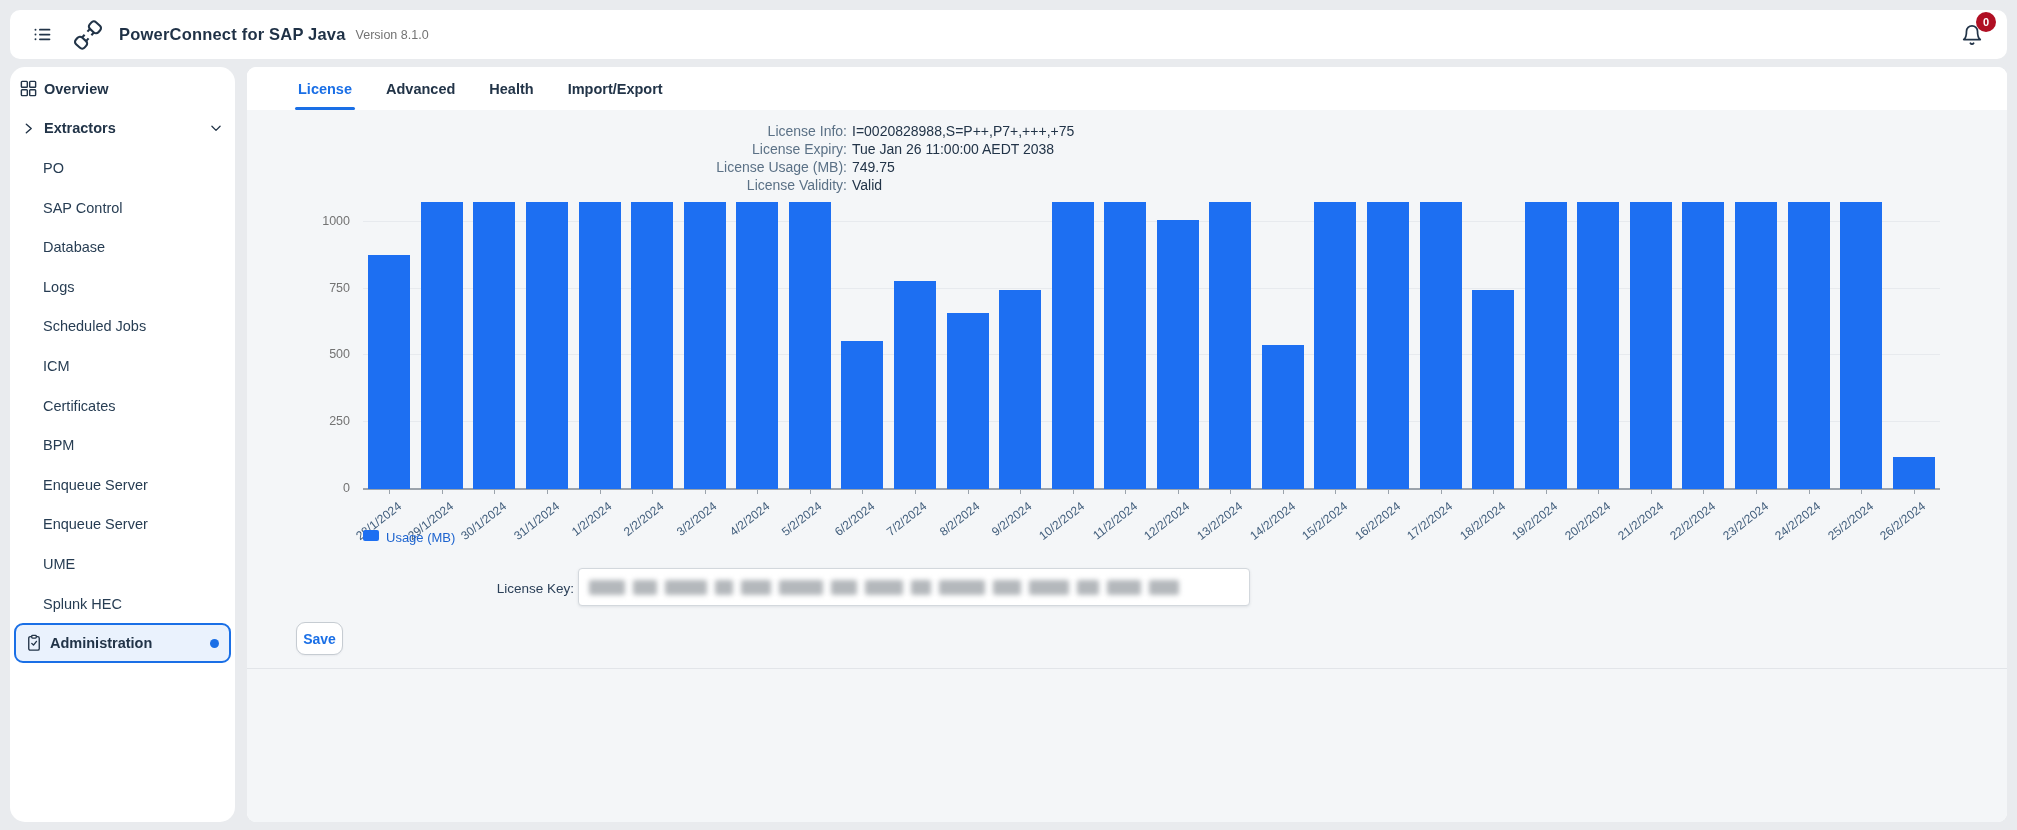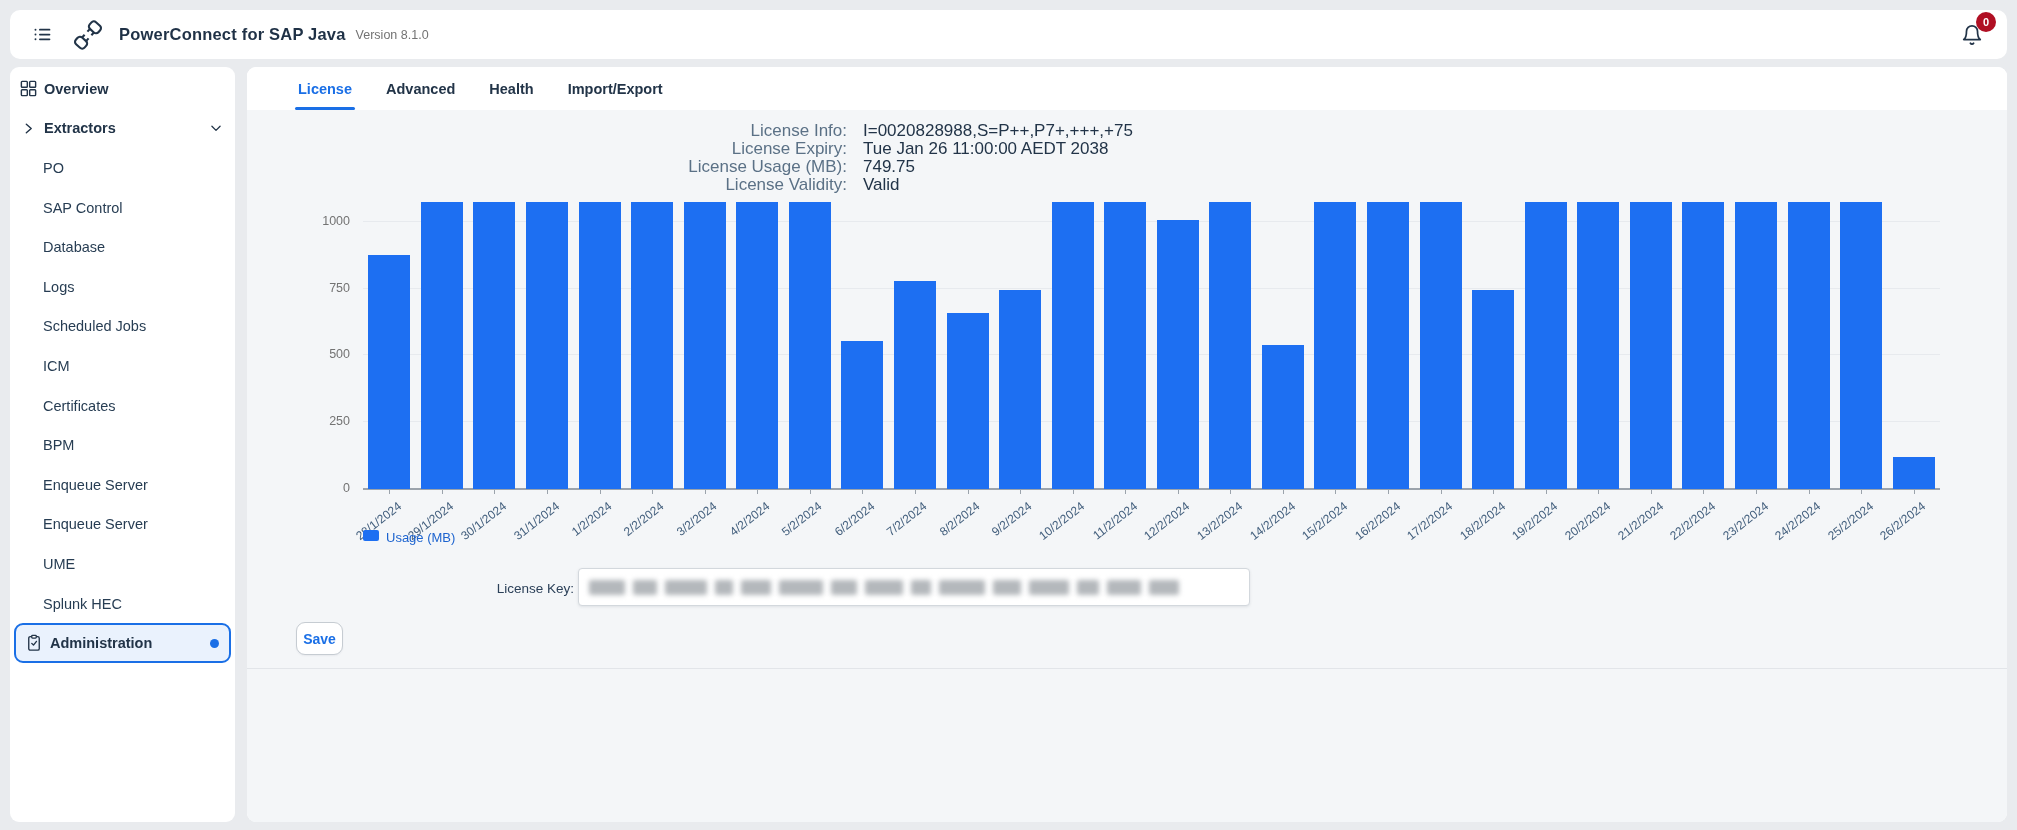--- a/index.html
+++ b/index.html
@@ -14,21 +14,21 @@
   .logo{margin-left:18px;display:flex;align-items:center;}
   .app-title{margin-left:14px;font-size:16.5px;font-weight:bold;color:#1f3146;letter-spacing:.2px;}
   .app-version{margin-left:10px;font-size:12.5px;color:#737373;}
   .bell-wrap{margin-left:auto;position:relative;width:22px;height:22px;}
   .badge{position:absolute;top:-12px;right:-13px;min-width:20px;height:20px;border-radius:10px;
          background:#b00f23;color:#fff;font-size:11px;font-weight:bold;display:flex;
          align-items:center;justify-content:center;padding:0 5px;}
 
   
   .sidebar{position:absolute;left:10px;top:67px;width:225px;height:755px;background:#fff;
-           border-radius:9px;padding-top:2px;display:flex;flex-direction:column;}
+           border-radius:15px;padding-top:2px;display:flex;flex-direction:column;}
   .side-row{height:39.6px;display:flex;align-items:center;padding:0 12px 0 8px;cursor:pointer;
             font-size:14.5px;flex:0 0 auto;}
   .side-row .ic{width:20px;display:flex;justify-content:center;margin-right:6px;flex:0 0 20px;}
   .side-row.top{font-weight:bold;color:#223448;}
   .side-row.sub{color:#273d53;padding-left:33px;}
   .side-row .chev-down{margin-left:auto;}
   .side-row.active{margin:0 4px;border:2px solid #1a6fe6;border-radius:9px;background:#eaf2fd;
                    padding:0 10px 0 8px;}
   .dot{margin-left:auto;width:9px;height:9px;border-radius:50%;background:#1a6fe6;}
 
@@ -38,21 +38,21 @@
   .tabbar{height:43px;display:flex;align-items:center;padding-left:51px;gap:34px;background:#fff;}
   .tab{font-size:14.5px;font-weight:bold;color:#223448;cursor:pointer;position:relative;
        height:100%;display:flex;align-items:center;}
   .tab.active{color:#1a6fe6;}
   .tab.active::after{content:"";position:absolute;left:-3px;right:-3px;bottom:0;height:3px;
                      background:#1a6fe6;border-radius:2px;}
   .content{position:absolute;left:0;right:0;top:43px;bottom:0;background:#f4f6f8;}
 
   
   .lic-info{position:absolute;top:12px;left:0;display:grid;grid-template-columns:600px auto;
-            column-gap:16px;line-height:18px;font-size:17px;}
+            column-gap:5px;line-height:18px;font-size:14px;}
   .lic-label{text-align:right;color:#5b7186;}
   .lic-value{color:#223448;}
 
   
   .chart{position:absolute;left:116px;top:85px;width:1577px;height:294px;}
   .gridline{position:absolute;left:0;right:0;height:1px;background:#e7eaee;}
   .axisline{position:absolute;left:0;right:0;bottom:-1px;height:2px;background:#9ba3ac;}
   .ylab{position:absolute;font-size:12.5px;color:#737373;text-align:right;width:60px;}
   .bar{position:absolute;bottom:0;width:42px;background:#1d6ff2;}
   .xtick{position:absolute;width:1px;height:5px;background:#9ba3ac;top:294px;}

